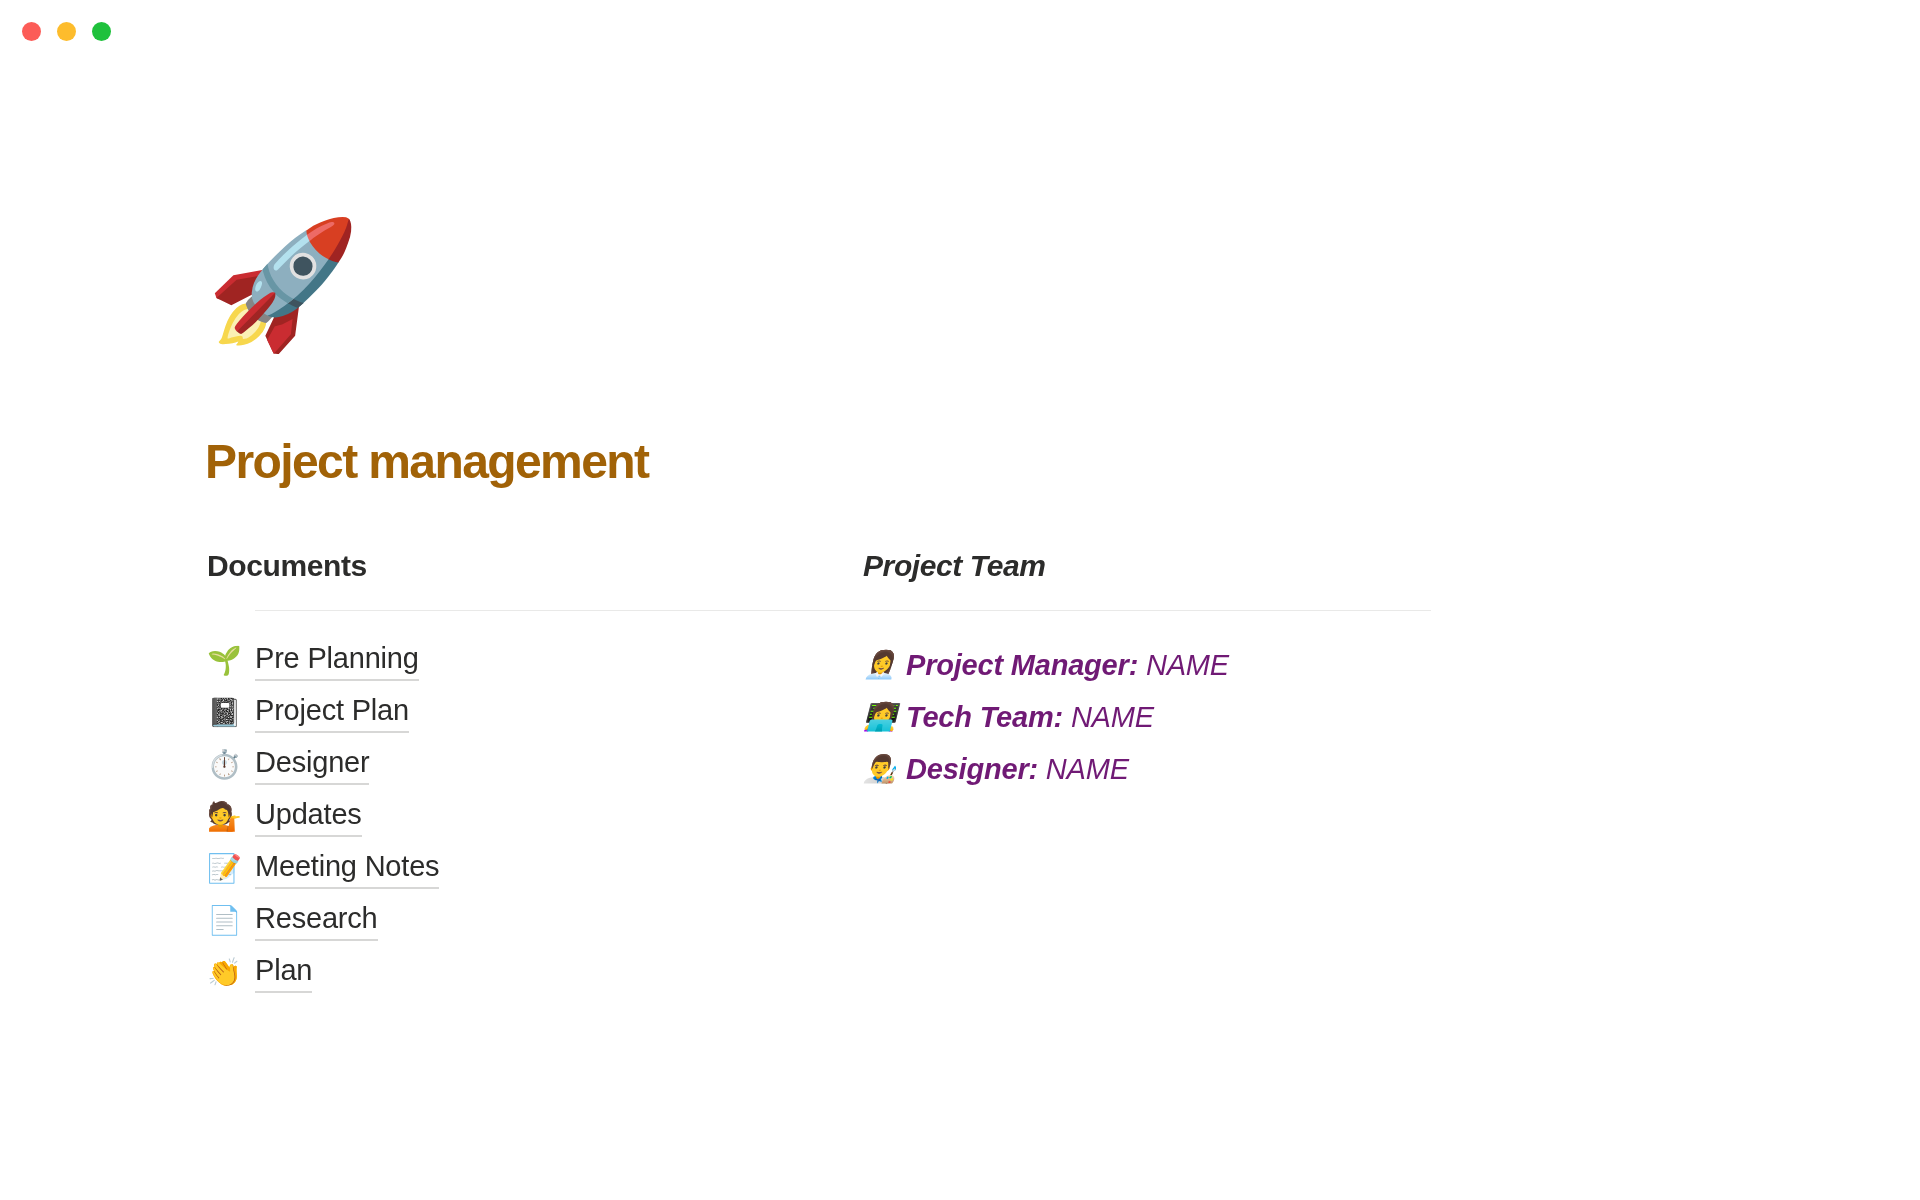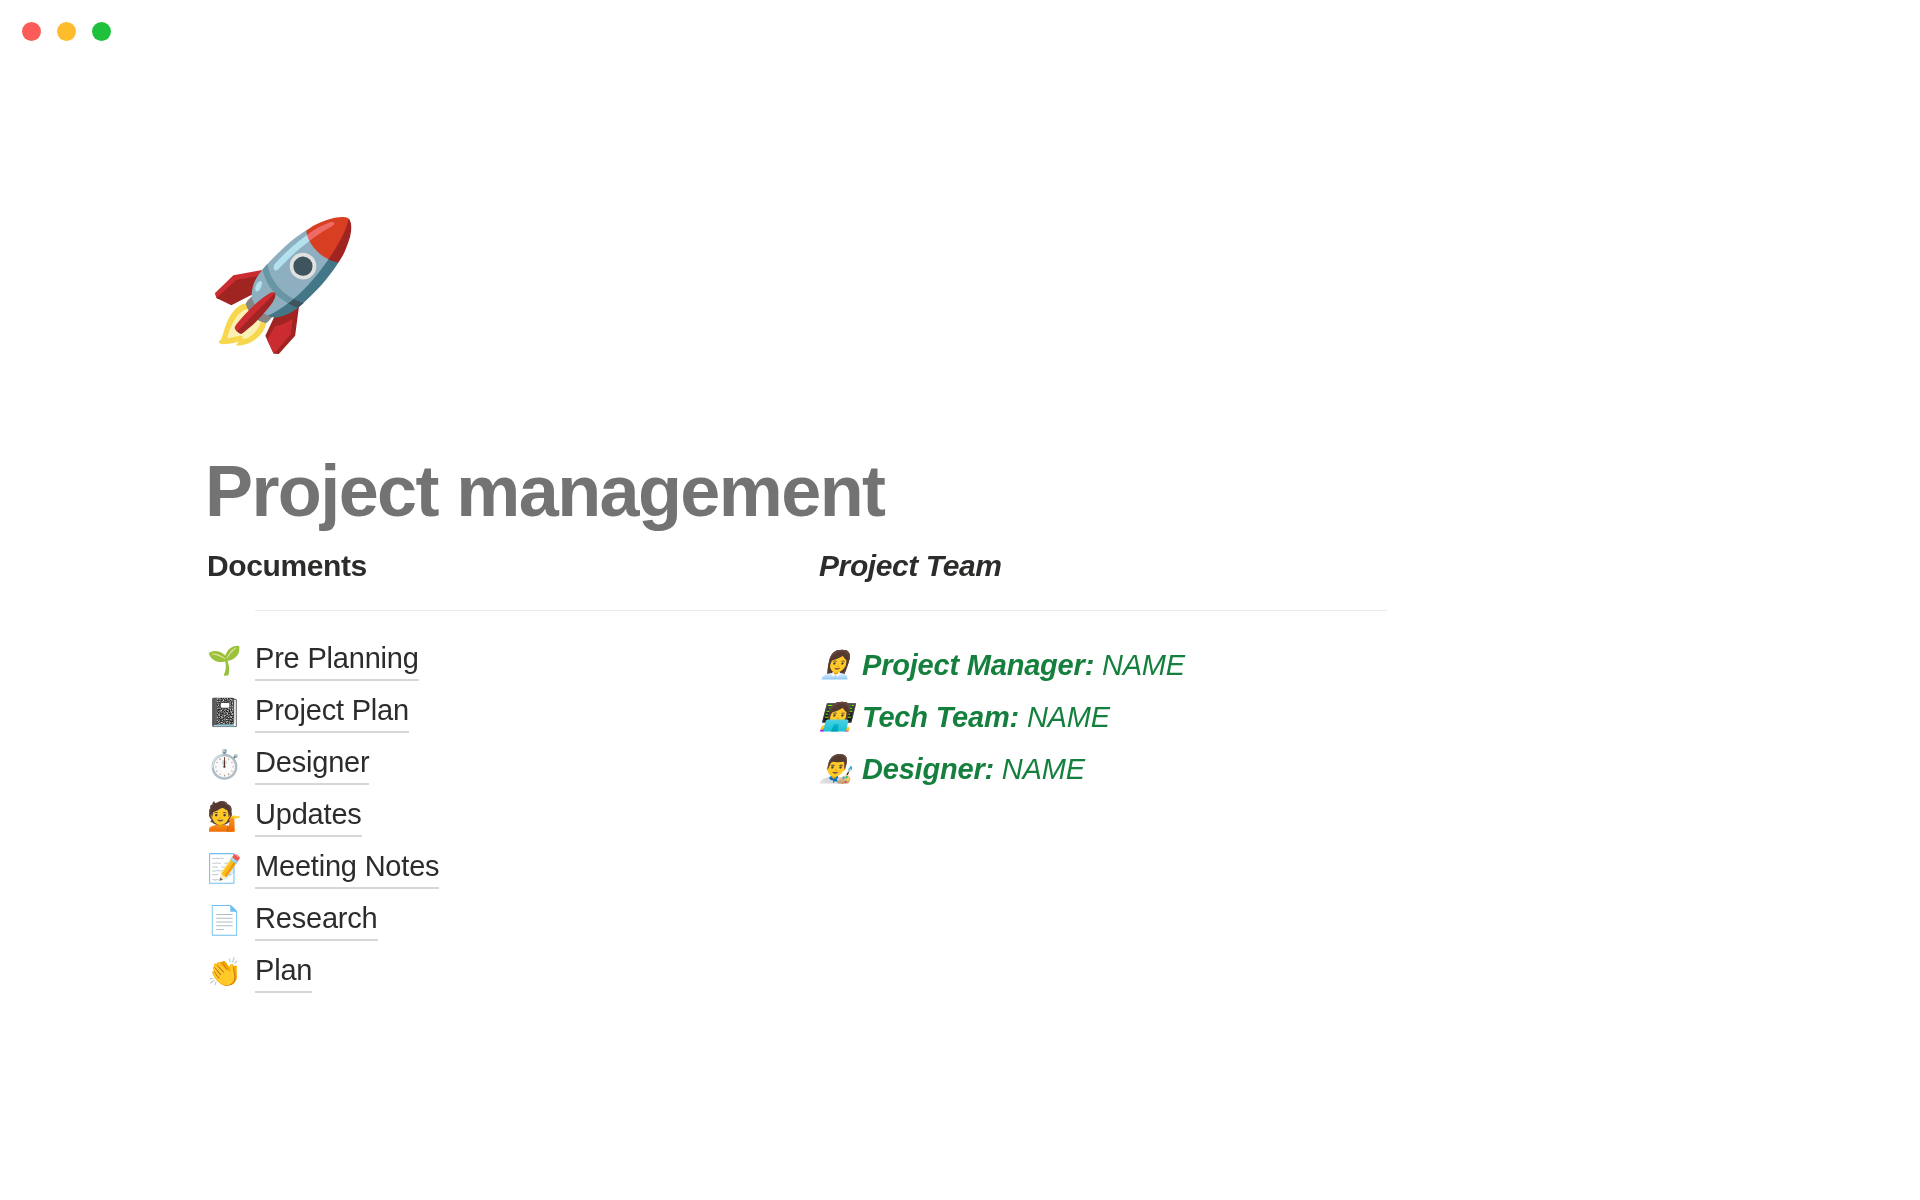--- a/index.html
+++ b/index.html
@@ -57,35 +57,35 @@
     top: 222px;
     font-size: 124px;
     line-height: 1;
     user-select: none;
   }
 
   .page-title {
     position: absolute;
     left: 205px;
     top: 404px;
-    font-size: 72px;
+    font-size: 48px;
     font-weight: 700;
     letter-spacing: -1.6px;
     line-height: 1.1;
-    color: #737373;
+    color: #a16207;
     white-space: nowrap;
   }
 
   .columns {
     position: absolute;
     left: 205px;
     top: 548px;
     width: 1200px;
     display: flex;
-    gap: 72px;
+    gap: 116px;
   }
   .column {
     width: 540px;
     flex: 0 0 auto;
   }
   .column.team { width: 570px; font-style: italic; }
 
   .section-heading {
     font-size: 30px;
     font-weight: 700;
@@ -156,21 +156,21 @@
     font-size: 27px;
     line-height: 1;
     width: 32px;
     flex: 0 0 32px;
     text-align: center;
     user-select: none;
   }
   .team-text {
     font-size: 29px;
     letter-spacing: -0.2px;
-    color: #15803d;
+    color: #701a75;
     line-height: 1.2;
     white-space: nowrap;
   }
   .team-role {
     font-weight: 700;
   }
   .team-name {
     font-weight: 400;
   }
 </style>

